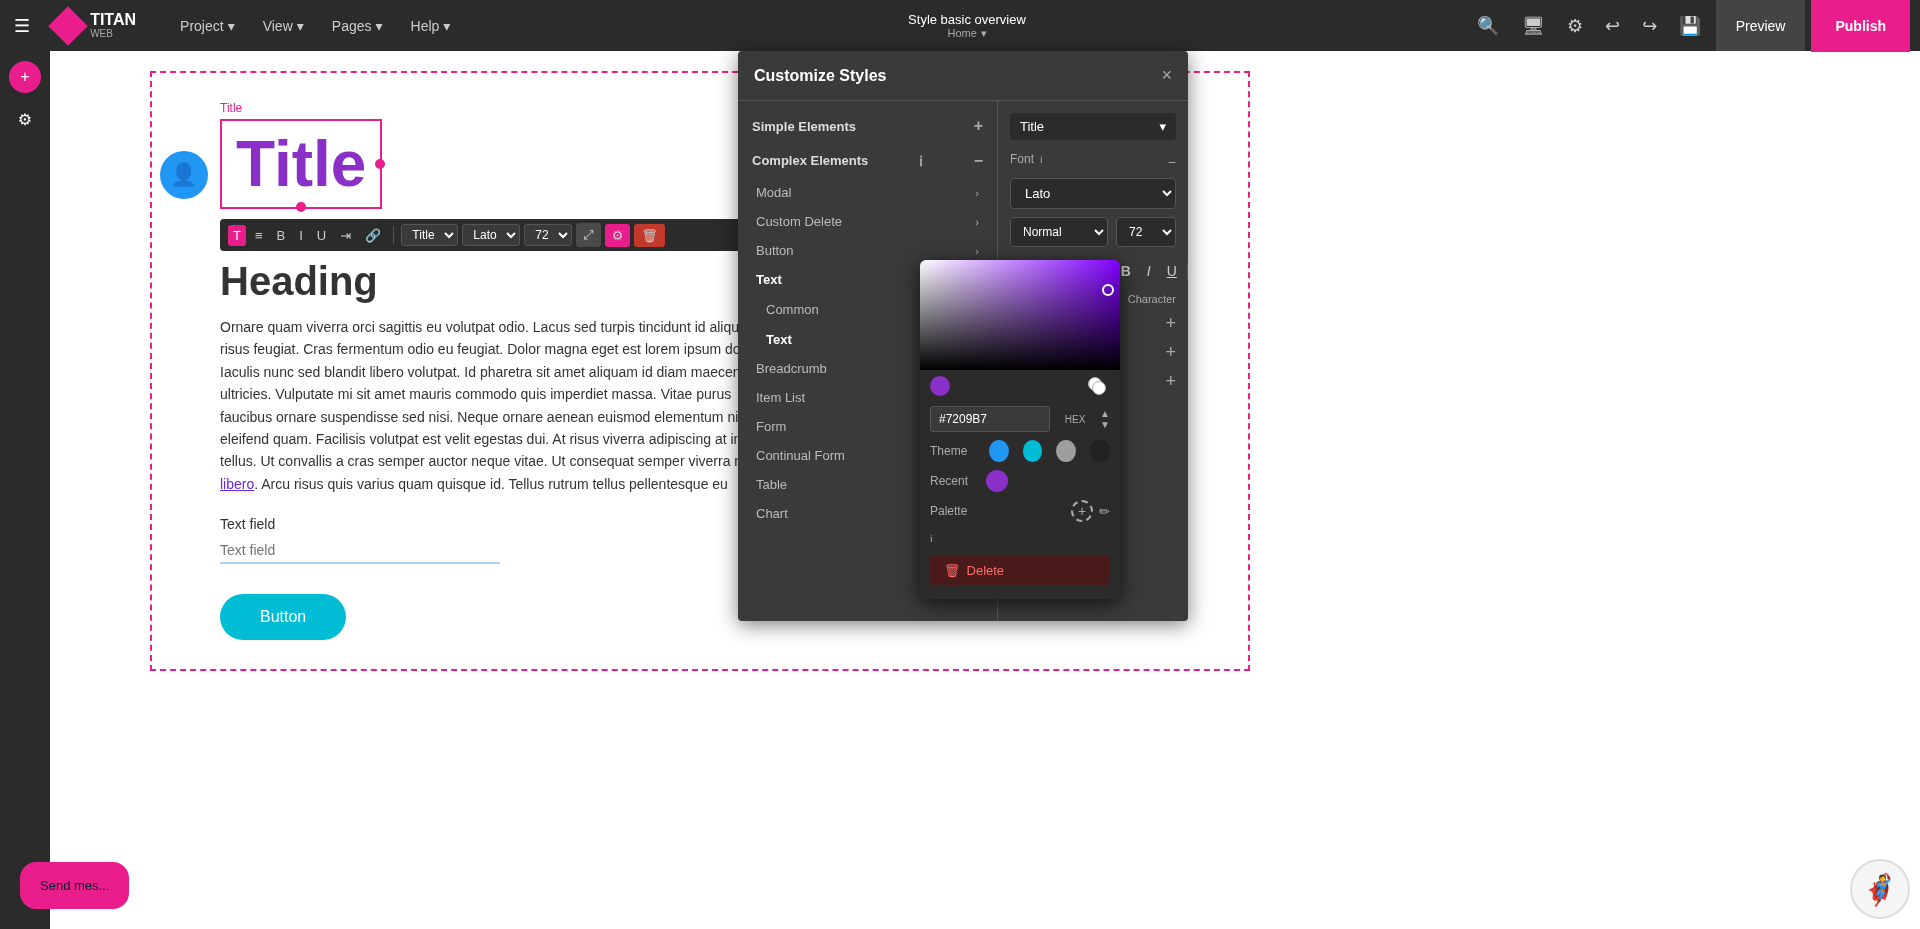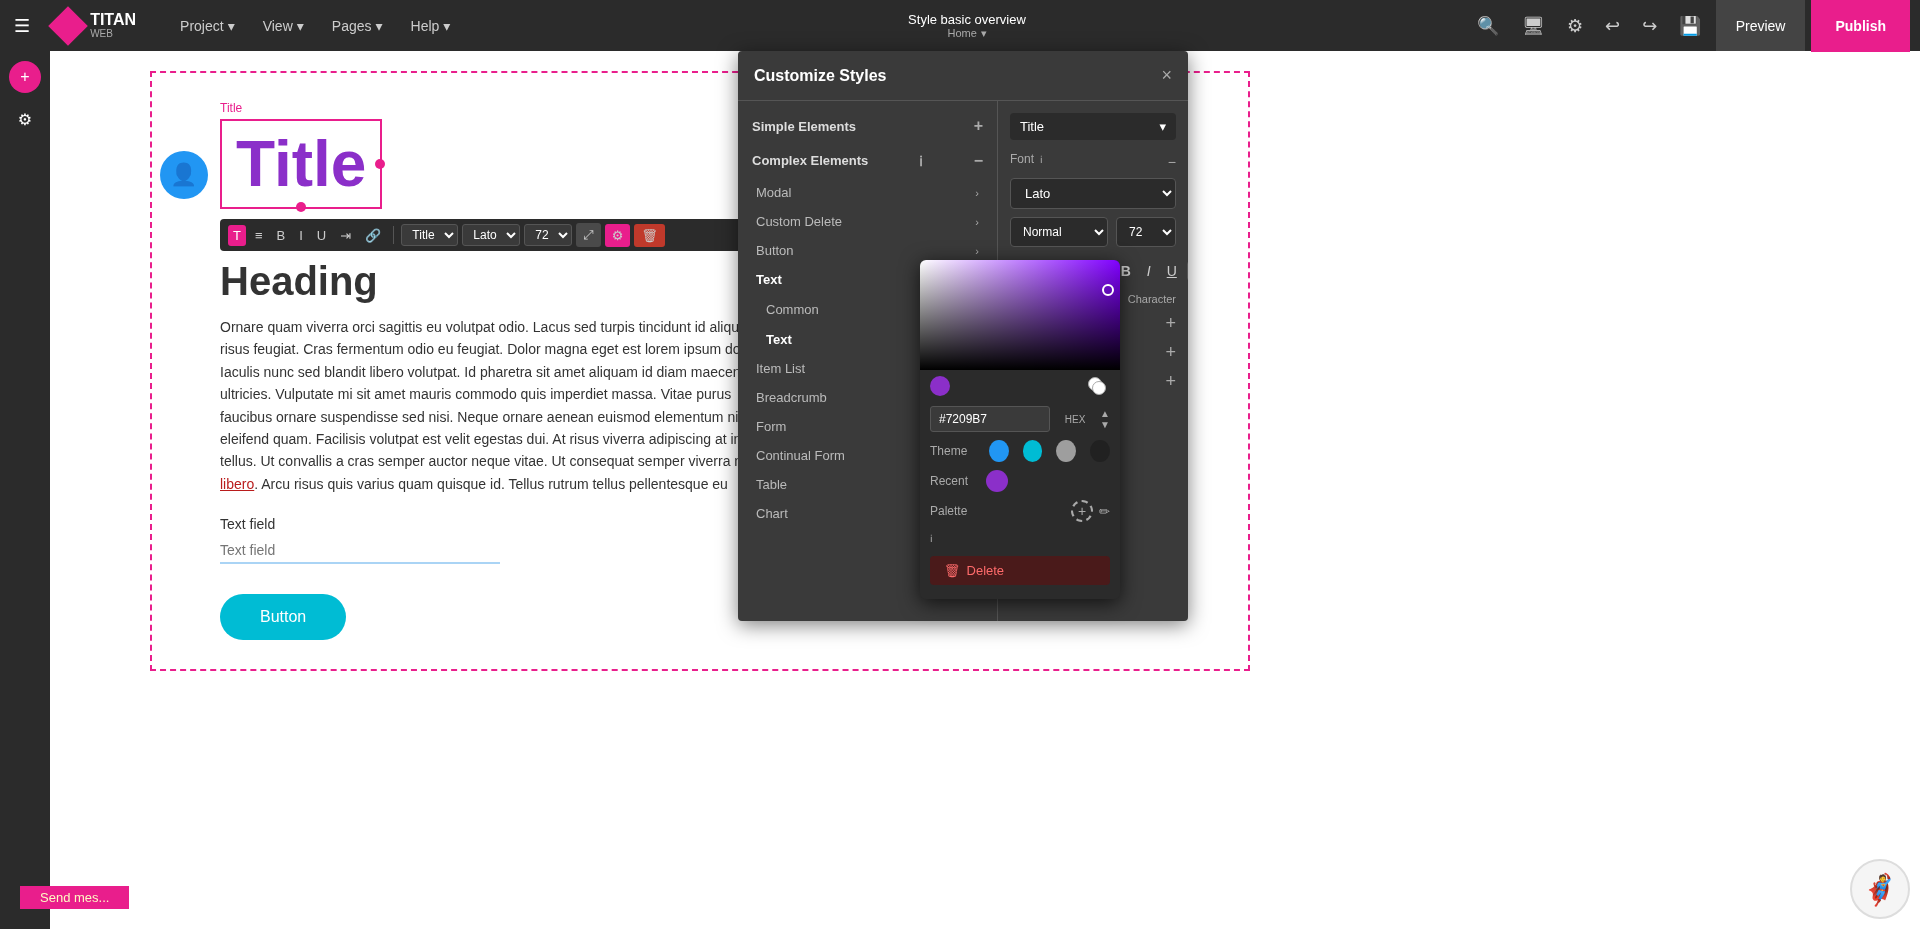--- a/index.html
+++ b/index.html
@@ -49,21 +49,21 @@
       display: flex; align-items: center; background: #2b2b2b; border-radius: 4px; padding: 4px 8px; gap: 4px; position: absolute; top: 192px; left: 130px; z-index: 50;
     }
     .toolbar-btn { background: none; border: none; color: #ccc; cursor: pointer; font-size: 13px; padding: 3px 5px; border-radius: 3px; }
     .toolbar-btn.active { background: #e91e8c; color: #fff; }
     .toolbar-separator { width: 1px; height: 18px; background: #555; margin: 0 3px; }
     .toolbar-select { background: #3a3a3a; border: 1px solid #555; color: #fff; font-size: 12px; padding: 2px 6px; border-radius: 3px; cursor: pointer; }
     .toolbar-icon-btn { background: #4a4a4a; border: none; color: #ccc; cursor: pointer; font-size: 13px; padding: 4px 7px; border-radius: 3px; }
 
     .heading { font-size: 40px; font-weight: bold; color: #333; margin-top: 8px; margin-bottom: 12px; }
     .body-text { font-size: 14px; color: #333; line-height: 1.6; margin-bottom: 20px; }
-    .body-text a { color: #b91c1c; }
+    .body-text a { color: #6d28d9; }
 
     .text-field-label { font-size: 14px; color: #333; margin-bottom: 6px; }
     .text-field-input { border: none; border-bottom: 2px solid #aad4f5; background: none; width: 280px; padding: 4px 0; font-size: 14px; color: #999; outline: none; display: block; margin-bottom: 30px; }
 
     .big-button { background: #00bcd4; color: #fff; border: none; border-radius: 30px; padding: 14px 40px; font-size: 16px; cursor: pointer; }
 
     
     .avatar { width: 48px; height: 48px; border-radius: 50%; background: #2196f3; display: flex; align-items: center; justify-content: center; color: #fff; font-size: 22px; position: absolute; top: 100px; left: 110px; }
 
     
@@ -152,21 +152,21 @@
     .palette-row { display: flex; align-items: center; justify-content: space-between; padding: 4px 10px; }
     .palette-label { color: #aaa; font-size: 12px; }
     .palette-add { width: 22px; height: 22px; border-radius: 50%; border: 2px dashed #aaa; display: flex; align-items: center; justify-content: center; color: #aaa; font-size: 14px; cursor: pointer; }
     .palette-edit { background: none; border: none; color: #aaa; cursor: pointer; font-size: 13px; }
 
     .delete-btn-row { padding: 6px 10px; }
     .delete-btn { background: #4a1a1a; color: #ff6b6b; border: none; padding: 7px 14px; border-radius: 4px; cursor: pointer; font-size: 13px; display: flex; align-items: center; gap: 6px; width: 100%; }
 
     
     .send-msg-btn {
-      position: fixed; bottom: 20px; left: 20px; background: #e91e8c; color: #fef9c3; border: none; padding: 4px 20px; border-radius: 0; cursor: pointer; font-size: 13px; z-index: 500;
+      position: fixed; bottom: 20px; left: 20px; background: #e91e8c; color: #0f172a; border: none; padding: 16px 20px; border-radius: 16px; cursor: pointer; font-size: 13px; z-index: 500;
     }
 
     
     .bot-avatar {
       position: fixed; bottom: 10px; right: 10px; width: 60px; height: 60px; border-radius: 50%; background: #f5f5f5; border: 2px solid #ddd; display: flex; align-items: center; justify-content: center; font-size: 30px; z-index: 500;
     }
 
     
     ::-webkit-scrollbar { width: 4px; }
     ::-webkit-scrollbar-track { background: #2b2b2b; }
@@ -320,25 +320,25 @@
 
       <div class="sub-item">
         <span>Common</span>
         <span style="color:#aaa;font-size:12px;">ℹ</span>
       </div>
       <div class="sub-item highlighted">
         <span>Text</span>
       </div>
 
       <div class="nav-menu-item">
+        <span>Breadcrumb</span>
+        <span class="arrow">›</span>
+      </div>
+      <div class="nav-menu-item">
         <span>Item List</span>
-        <span class="arrow">›</span>
-      </div>
-      <div class="nav-menu-item">
-        <span>Breadcrumb</span>
         <span class="arrow">›</span>
       </div>
       <div class="nav-menu-item">
         <span>Form</span>
         <span class="arrow">›</span>
       </div>
       <div class="nav-menu-item">
         <span>Continual Form</span>
         <span class="arrow">›</span>
       </div>

